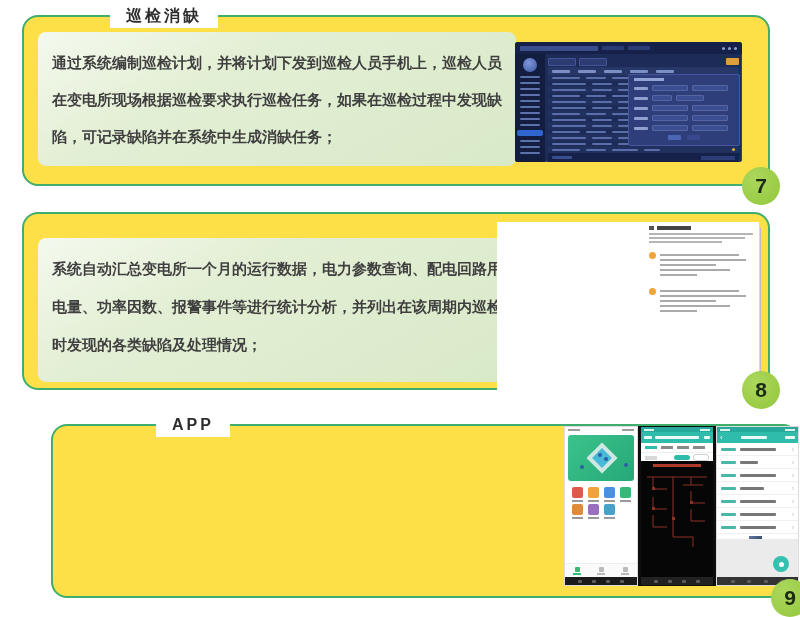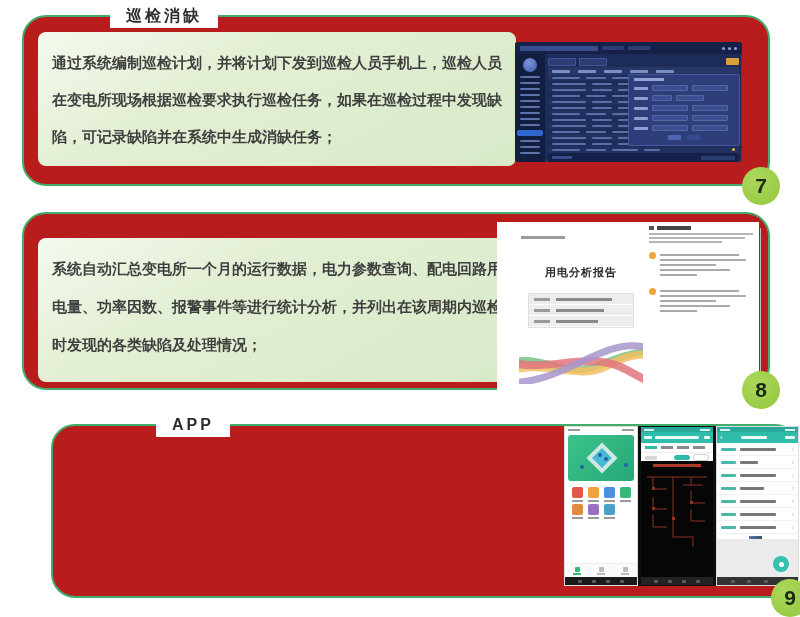--- a/index.html
+++ b/index.html
@@ -1,18 +1,18 @@
 <!DOCTYPE html>
 <html><head>
 <meta charset="utf-8">
 <style>
   html,body{margin:0;padding:0;}
   body{width:800px;height:617px;position:relative;background:#ffffff;overflow:hidden;
        font-family:"Liberation Sans",sans-serif;}
-  .section{position:absolute;left:22px;width:744px;border:2px solid #3fae6d;border-radius:24px;background:#b91c1c;}
+  .section{position:absolute;left:22px;width:744px;border:2px solid #3fae6d;border-radius:16px;background:#fde047;}
   #sec1{top:15px;height:167px;}
   #sec2{top:212px;height:174px;}
   #sec3{top:424px;height:170px;margin-left:29px;}
   .tab{position:absolute;top:-13px;left:140px;transform:translateX(-50%);background:#fff;
        padding:0 16px;font-size:16px;font-weight:bold;color:#2d2d2d;letter-spacing:3px;line-height:24px;white-space:nowrap;}
   .badge{position:absolute;right:-12px;bottom:-21px;width:38px;height:38px;border-radius:50%;
          background:radial-gradient(circle at 35% 30%,#abd75c,#93c73c);color:#1c2a14;
          font-size:21px;font-weight:bold;display:flex;align-items:center;justify-content:center;z-index:3;}
   .panel{position:absolute;left:14px;width:478px;border-radius:8px;box-sizing:border-box;
          background:linear-gradient(150deg,#f4f9ee 0%,#e3efd4 35%,#d8e9c8 100%);
@@ -323,44 +323,20 @@
       </div>
     </div>
   </div>
   <div class="badge">7</div>
 </div>
 
 <div class="section" id="sec2">
   <div class="panel">系统自动汇总变电所一个月的运行数据，电力参数查询、配电回路用电量、功率因数、报警事件等进行统计分析，并列出在该周期内巡检时发现的各类缺陷及处理情况；</div>
 
   <div class="shot2">
-    <div class="cover">
-      <div class="cov-head"></div>
-      <div class="cov-title">用电分析报告</div>
-      <div class="cov-table">
-        <div class="cov-tr">
-            <b></b>
-            <i></i>
-          </div>
-        <div class="cov-tr">
-            <b></b>
-            <i></i>
-          </div>
-        <div class="cov-tr">
-            <b></b>
-            <i></i>
-          </div>
-      </div>
-      <svg class="ribbons" width="150" height="52" viewBox="0 0 150 52">
-        <path d="M-5,30 C30,12 55,44 90,30 S135,14 155,18" stroke="#7cc08a" stroke-width="7" fill="none" opacity="0.85" stroke-linecap="round"></path>
-        <path d="M-5,38 C35,20 70,46 100,30 S140,18 155,24" stroke="#f2c063" stroke-width="8" fill="none" opacity="0.85" stroke-linecap="round"></path>
-        <path d="M-5,24 C40,40 80,12 120,34 S145,46 155,44" stroke="#e2757e" stroke-width="8" fill="none" opacity="0.85" stroke-linecap="round"></path>
-        <path d="M-5,46 C50,52 90,6 130,10 S150,10 155,10" stroke="#a795cc" stroke-width="7" fill="none" opacity="0.85" stroke-linecap="round"></path>
-      </svg>
-    </div>
     <div class="page2">
       <div class="pg-head">
           <i></i>
           <b></b>
         </div>
       <div class="pg-line"></div>
       <div class="pg-line w2"></div>
       <div class="pg-line w3"></div>
       <div class="record">
         <span class="rec-dot"></span>

